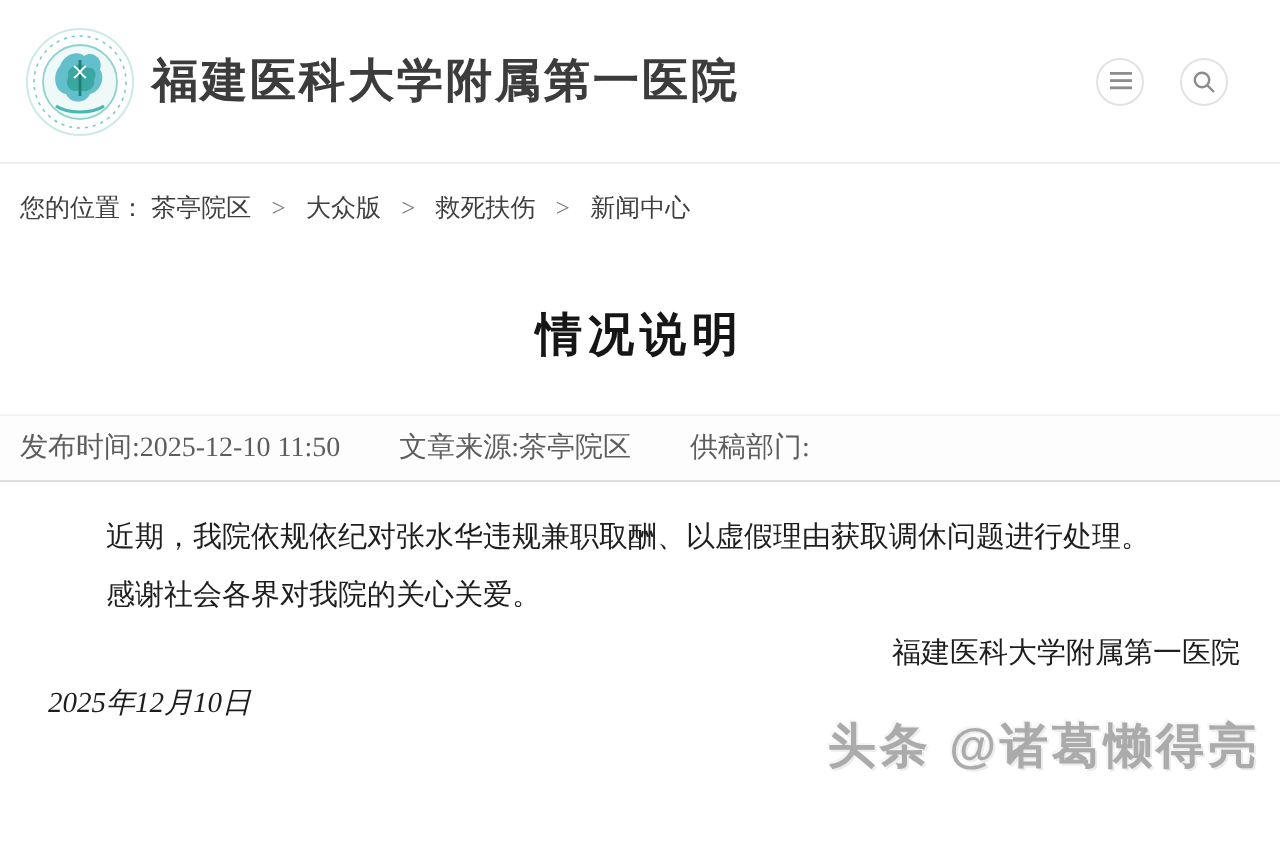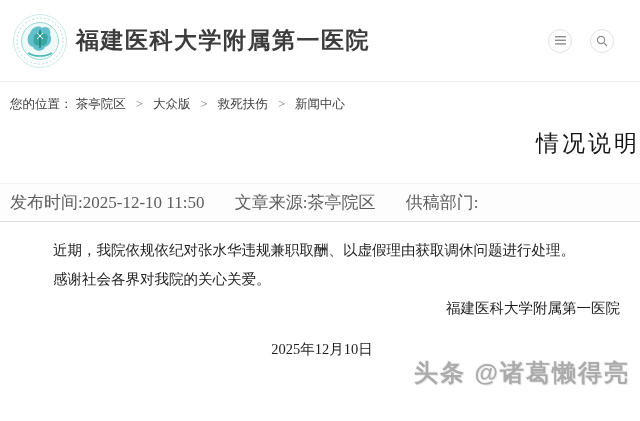--- a/index.html
+++ b/index.html
@@ -57,49 +57,49 @@
   .breadcrumb {
     padding: 14px 10px 0 10px;
     font-size: 12.5px;
     color: #3f3f3f;
   }
   .breadcrumb .sep { color: #777; margin: 0 7px; }
   .breadcrumb .crumb { color: #3f3f3f; cursor: pointer; }
 
   
   .article-title {
-    margin-top: 16px;
-    text-align: right;
+    margin-top: 40px;
+    text-align: center;
     font-size: 23px;
-    font-weight: 400;
+    font-weight: 700;
     letter-spacing: 3px;
     color: #161616;
     line-height: 30px;
   }
   .meta-bar {
     margin-top: 24px;
     padding: 7px 10px;
-    font-size: 17px;
+    font-size: 14px;
     color: #5d5d5d;
     background: #fdfdfd;
     border-top: 1px solid #f4f4f4;
     border-bottom: 1px solid #dedede;
   }
   .meta-item { margin-right: 26px; }
   .meta-item .lbl { color: #5d5d5d; }
 
   .article-body {
     padding: 12px 14px 0 24px;
     font-size: 14.5px;
     line-height: 25px;
     color: #1e1e1e;
   }
   .article-body p { text-indent: 2em; margin: 4px 0; }
   .sig-line { text-align: right; margin-top: 2px; padding-right: 6px; }
-  .date-line { text-align: center; margin-top: 16px; padding-right: 6px; }
+  .date-line { text-align: left; margin-top: 0; padding-right: 6px; font-style: italic; }
 
   
   .watermark {
     position: absolute;
     right: 10px;
     bottom: -2px;
     font-family: "Liberation Sans", "DejaVu Sans", sans-serif;
     font-size: 24px;
     font-weight: 800;
     letter-spacing: 2px;

